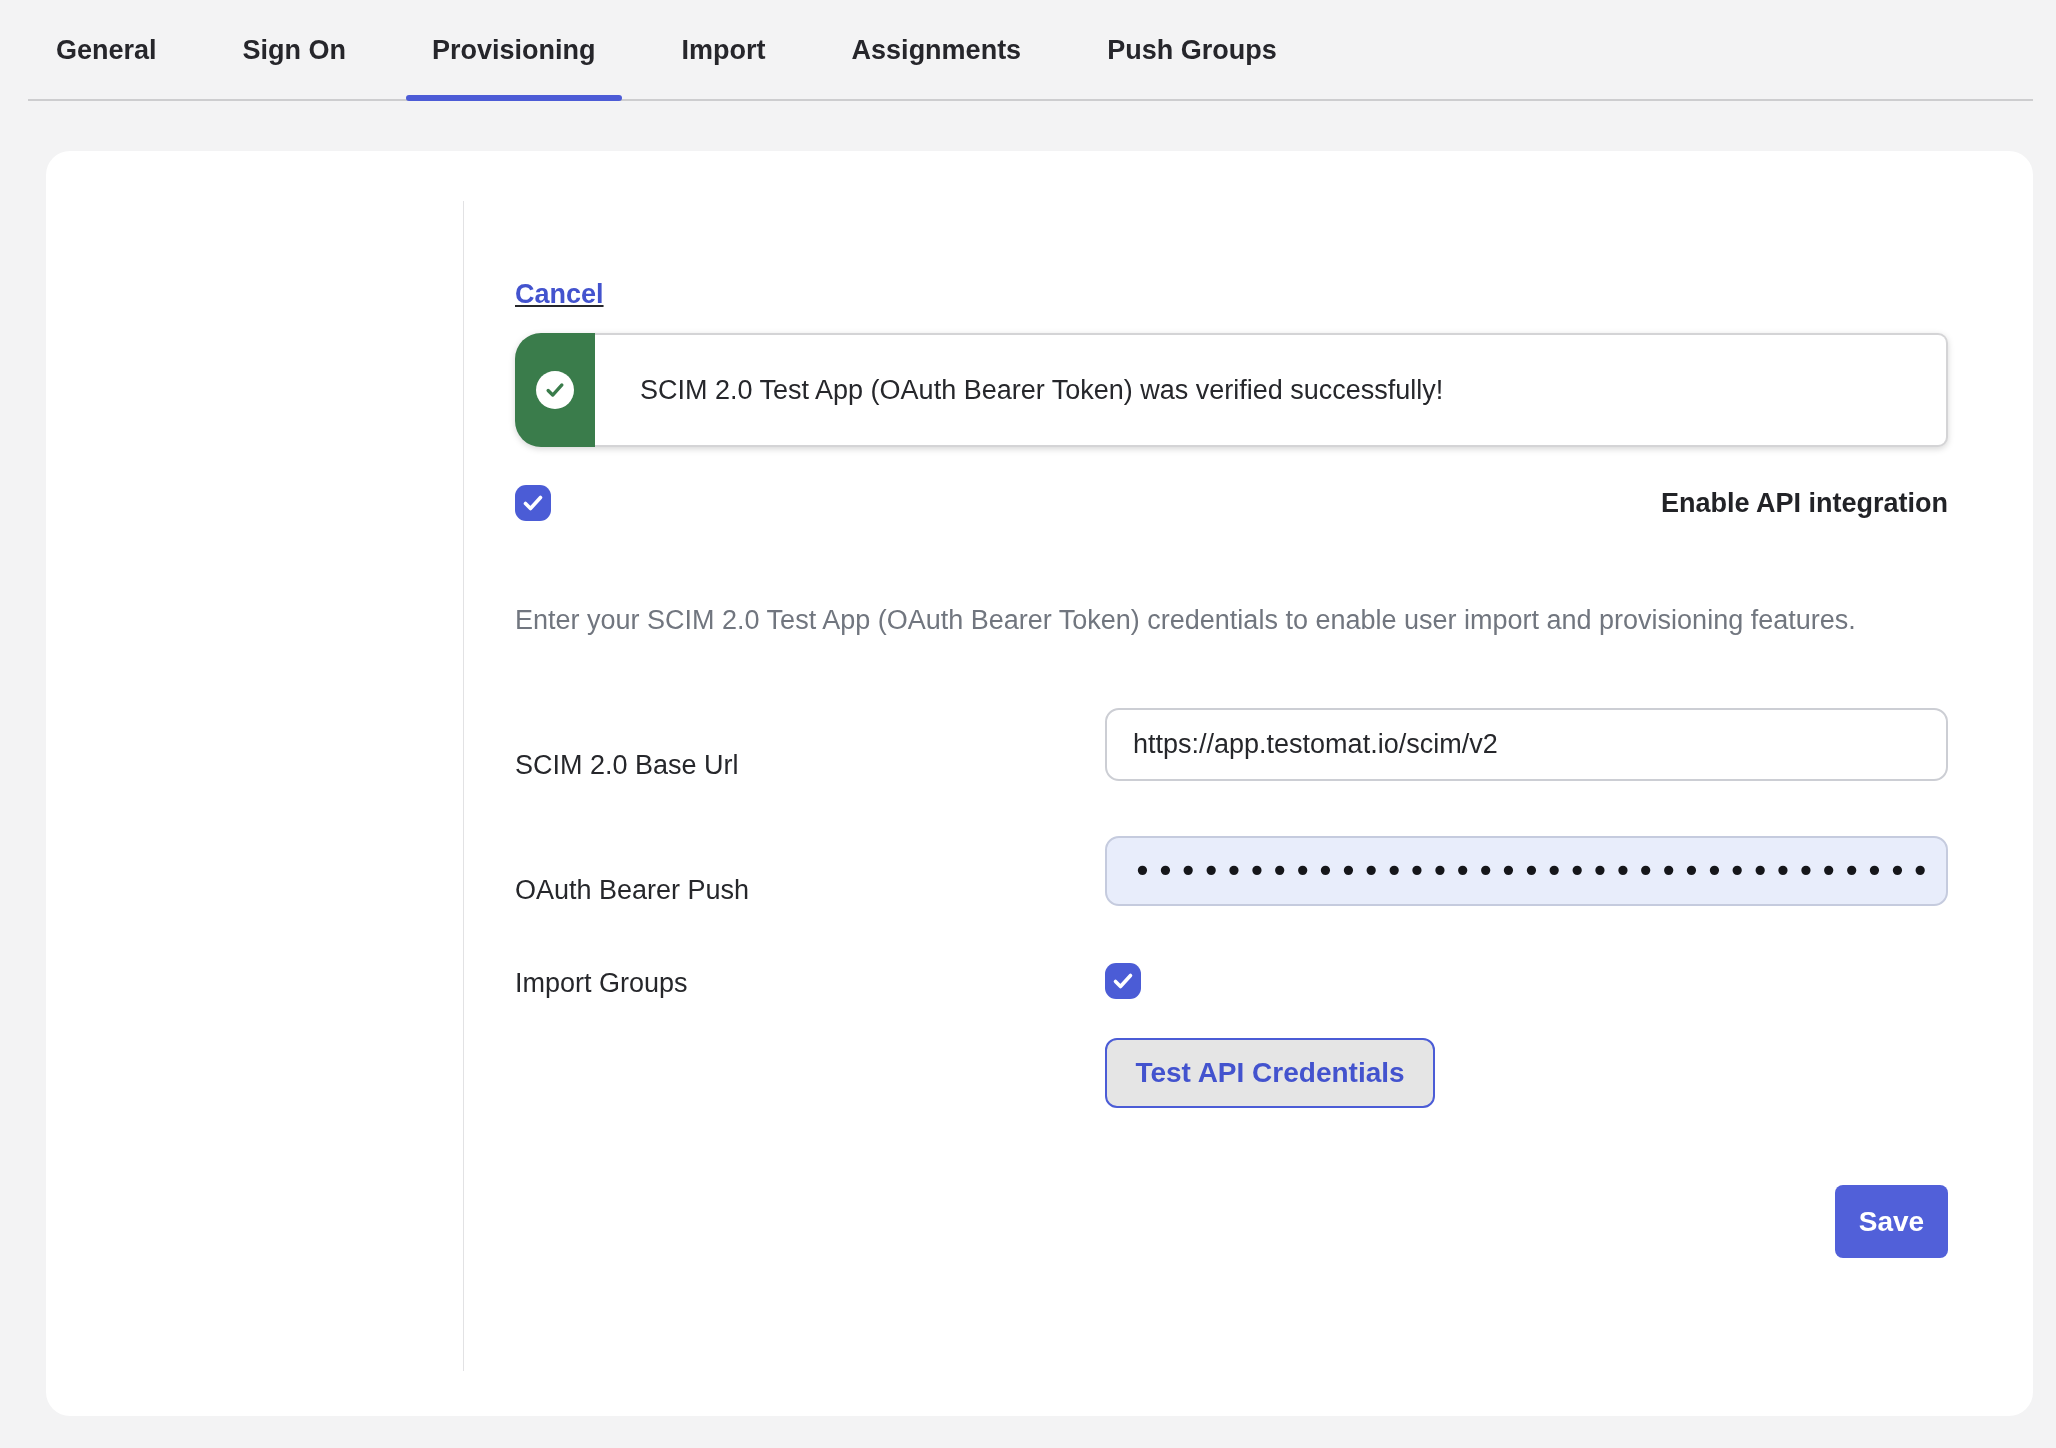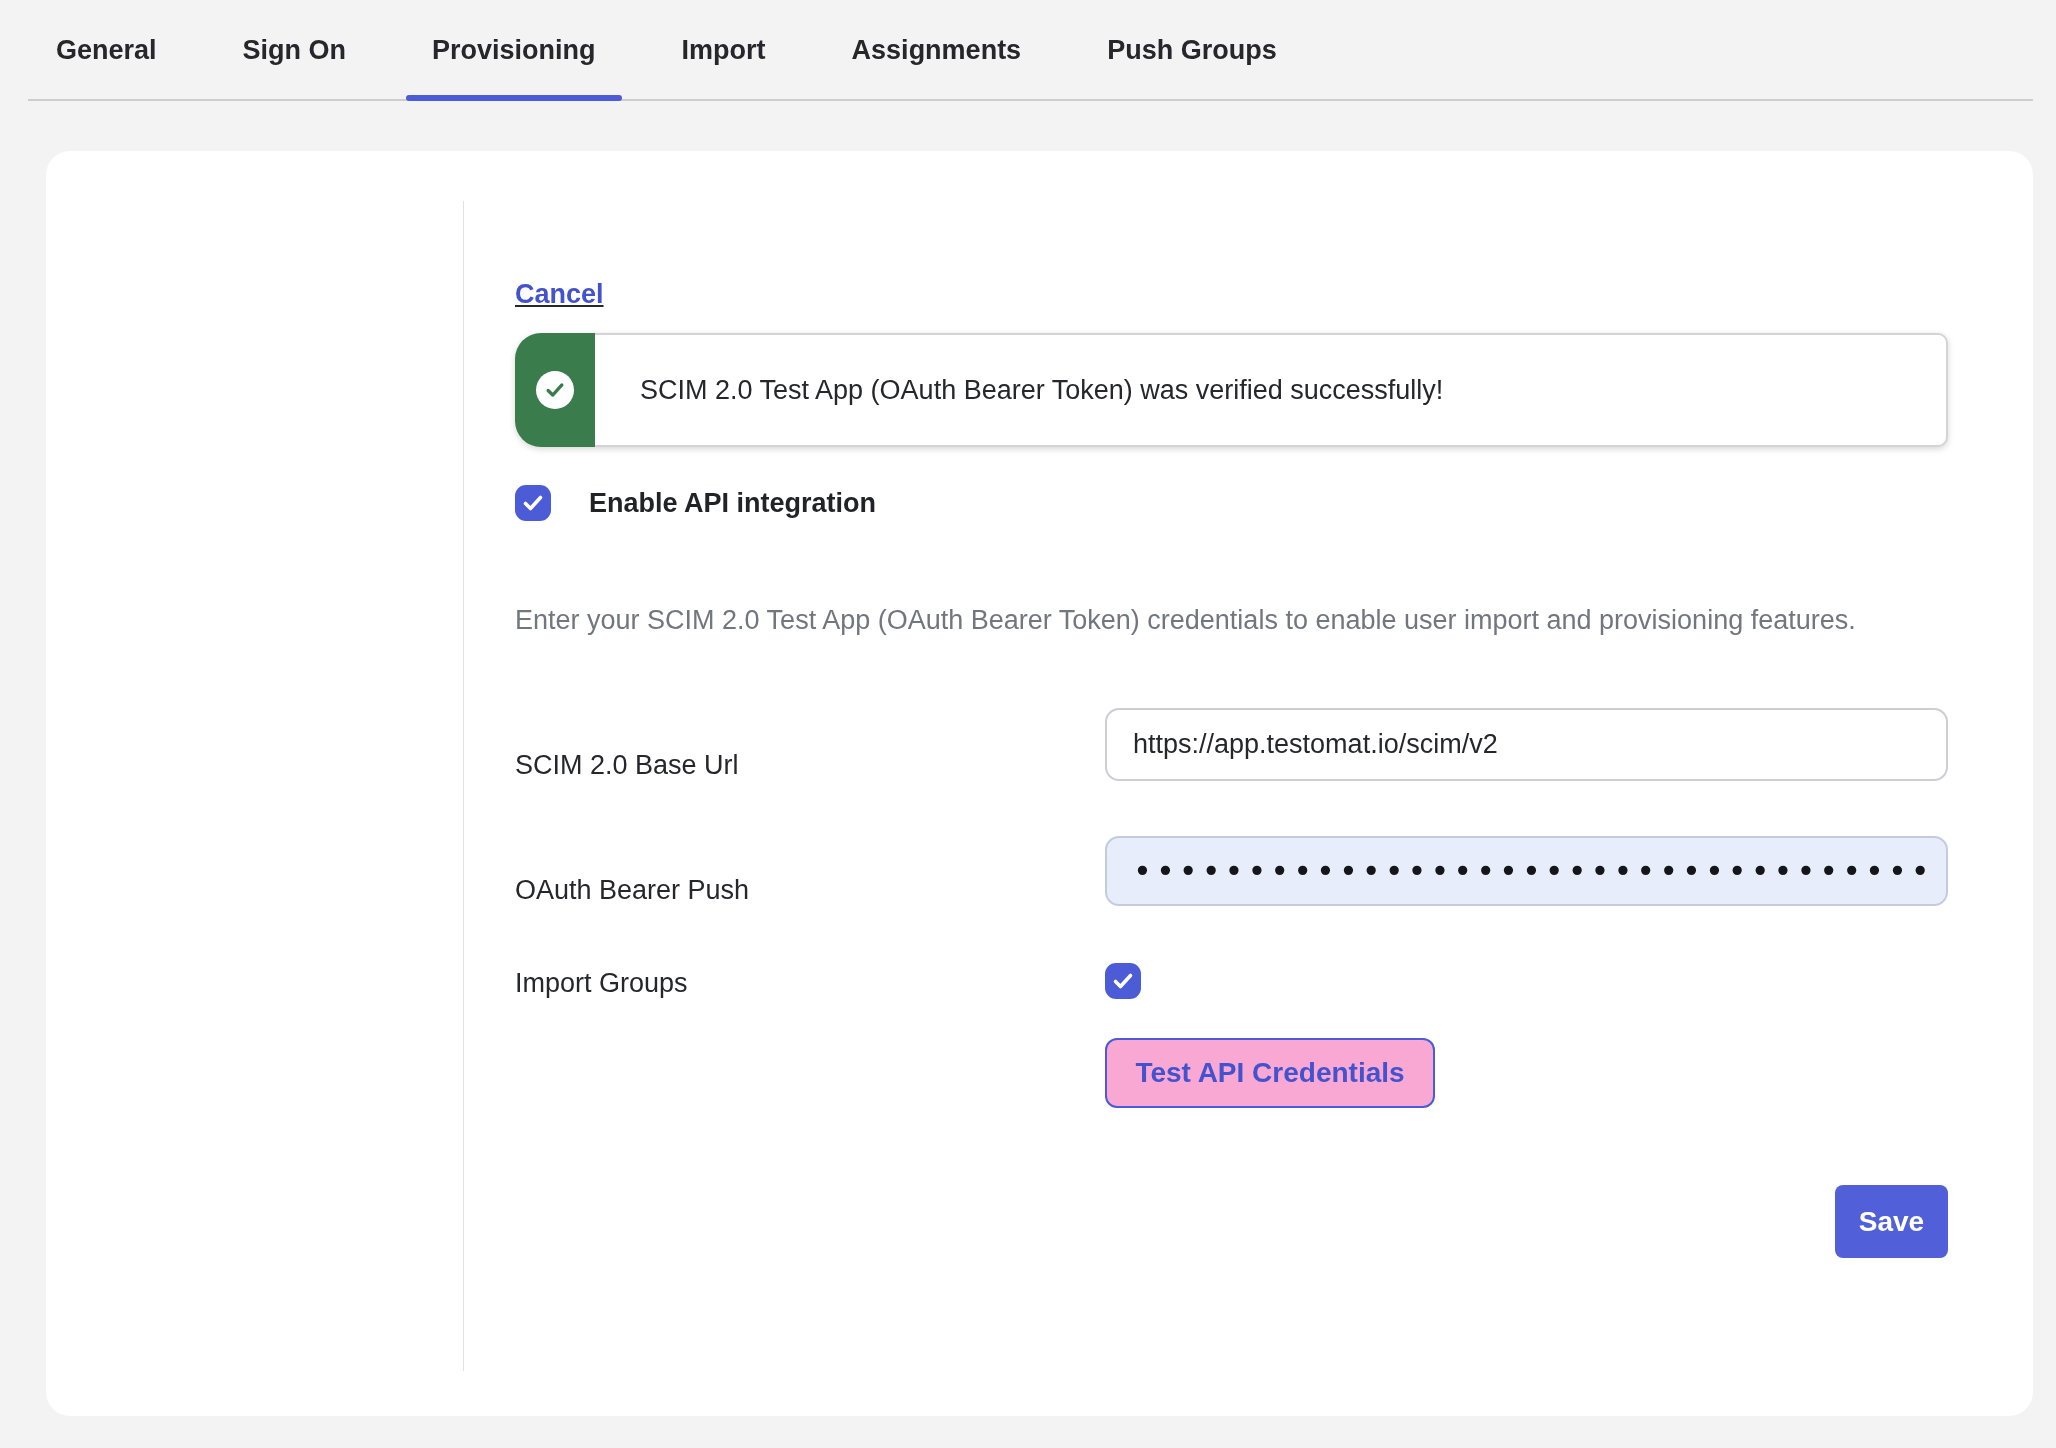--- a/index.html
+++ b/index.html
@@ -126,21 +126,22 @@
     font-size:27px;
     color:#26272b;
   }
 
   
   .enable-row {
     display:flex;
     align-items:center;
     height:36px;
     margin-bottom:76px;
-    gap:38px;
+    gap:12px;
+    justify-content:space-between;
   }
   .checkbox {
     width:36px; height:36px;
     background:#4b5cd6;
     border-radius:11px;
     display:flex;
     align-items:center;
     justify-content:center;
     cursor:pointer;
     flex:none;
@@ -192,21 +193,21 @@
     overflow:hidden;
     white-space:nowrap;
   }
   .row-groups { height:36px; margin-bottom:39px; }
 
   .test-row { margin-bottom:77px; }
   .test-btn {
     margin-left:590px;
     width:330px;
     height:70px;
-    background:#f9a8d4;
+    background:#e5e5e5;
     border:2px solid #4b5cd6;
     border-radius:12px;
     font-family:"Liberation Sans", sans-serif;
     font-size:28px;
     font-weight:700;
     color:#4353ce;
     cursor:pointer;
   }
 
   .save-row { display:flex; justify-content:flex-end; }

